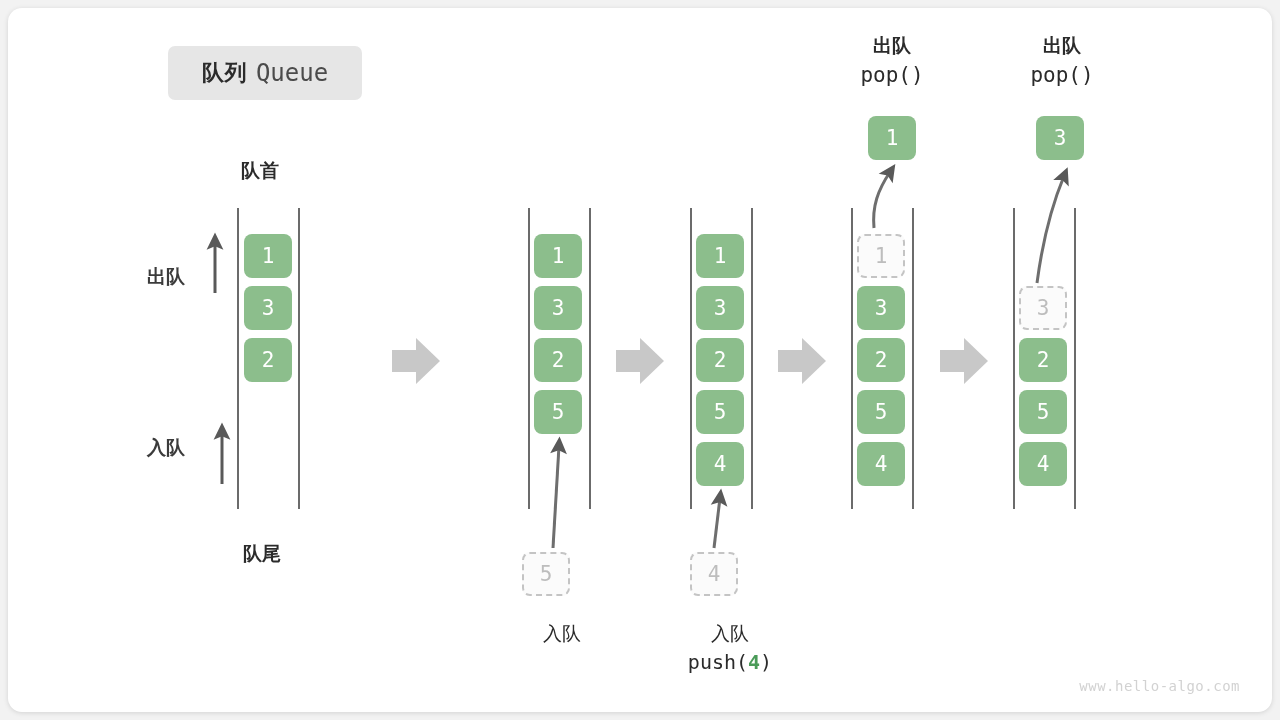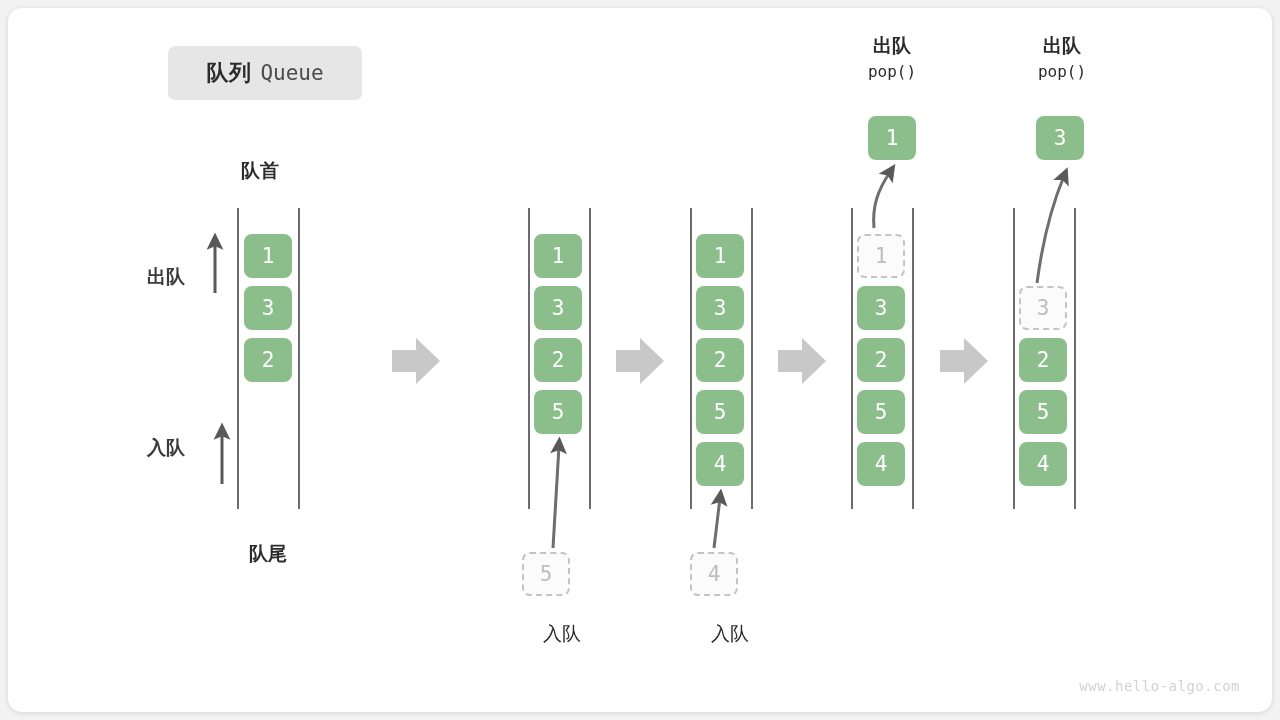--- a/index.html
+++ b/index.html
@@ -45,21 +45,21 @@
     gap: 9px;
   }
   .title-cn {
     font-size: 22px;
     font-weight: bold;
     color: #2b2b2b;
     letter-spacing: 0.5px;
   }
   .title-en {
     font-family: "DejaVu Sans Mono", "Liberation Mono", monospace;
-    font-size: 21px;
+    font-size: 24px;
     color: #4b4b4b;
   }
 
   
   .head-label, .tail-label {
     font-size: 19px;
     font-weight: bold;
     color: #2b2b2b;
     text-align: center;
     width: 120px;
@@ -130,21 +130,21 @@
     line-height: 1.45;
   }
   .top-caption .cn {
     font-size: 19px;
     font-weight: bold;
     color: #2b2b2b;
     display: block;
   }
   .top-caption .code {
     font-family: "DejaVu Sans Mono", "Liberation Mono", monospace;
-    font-size: 16px;
+    font-size: 21px;
     color: #2b2b2b;
     display: block;
   }
 
   
   .watermark {
     right: 40px;
     bottom: 26px;
     font-family: "DejaVu Sans Mono", "Liberation Mono", monospace;
     font-size: 14px;
@@ -165,21 +165,21 @@
 
 <div id="canvas">
   <div class="card"></div>
 
   <div class="abs title-badge">
     <span class="title-cn">队列</span>
     <span class="title-en">Queue</span>
   </div>
 
   <div class="abs head-label" style="left:200px; top:158px;">队首</div>
-  <div class="abs tail-label" style="left:208px; top:541px;">队尾</div>
+  <div class="abs tail-label" style="left:202px; top:541px;">队尾</div>
 
   <div class="abs side-op" style="left:147px; top:264px;">
     <span class="txt">出队</span>
   </div>
   <div class="abs side-op" style="left:147px; top:435px;">
     <span class="txt">入队</span>
   </div>
 
   <div class="abs rail" style="left:237px; top:208px; height:301px;"></div>
   <div class="abs rail" style="left:298px; top:208px; height:301px;"></div>
@@ -208,20 +208,21 @@
   <div class="abs cell" style="left:696px; top:234px;">1</div>
   <div class="abs cell" style="left:696px; top:286px;">3</div>
   <div class="abs cell" style="left:696px; top:338px;">2</div>
   <div class="abs cell" style="left:696px; top:390px;">5</div>
   <div class="abs cell" style="left:696px; top:442px;">4</div>
 
   <div class="abs cell ghost" style="left:690px; top:552px;">4</div>
 
   <div class="abs caption" style="left:630px; top:620px;">
     <span class="cn">入队</span>
+    <span class="code"><span>push(</span><span class="num">4</span><span>)</span></span>
   </div>
 
   <div class="abs top-caption" style="left:812px; top:32px;">
     <span class="cn">出队</span>
     <span class="code">pop()</span>
   </div>
   <div class="abs cell" style="left:868px; top:116px;">1</div>
 
   <div class="abs rail" style="left:851px; top:208px; height:301px;"></div>
   <div class="abs rail" style="left:912px; top:208px; height:301px;"></div>

